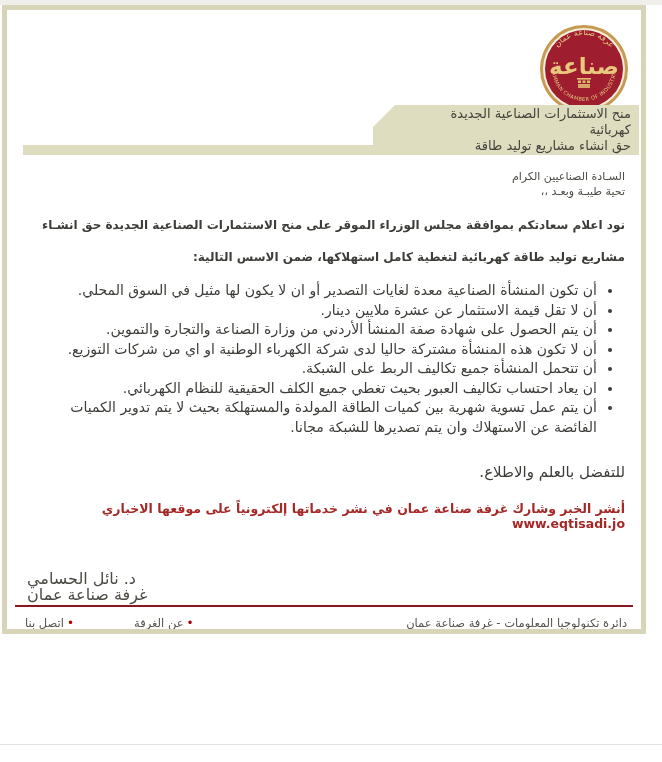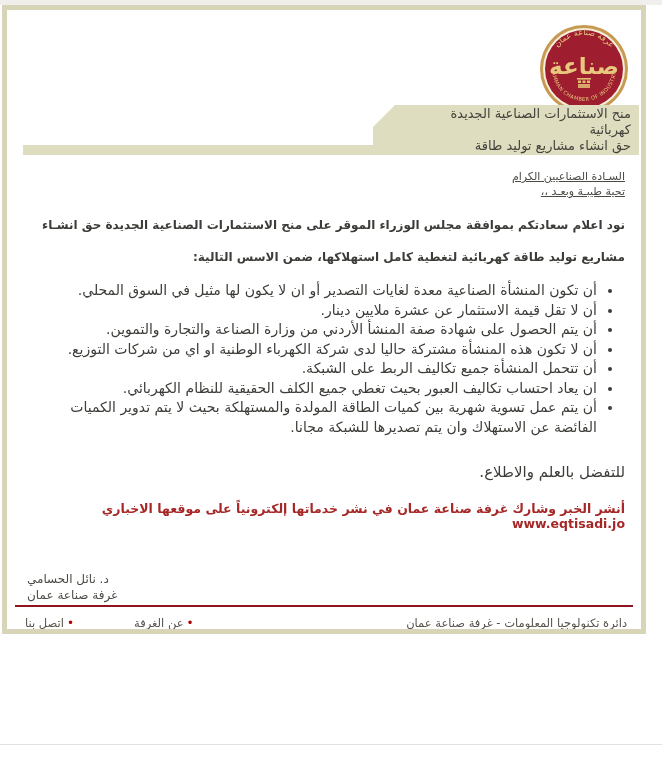--- a/index.html
+++ b/index.html
@@ -28,39 +28,39 @@
     clip-path:polygon(372px 0, 100% 0, 100% 100%, 0 100%, 0 40px, 350px 40px, 350px 22px);
   }
   .title-band .title-text {
     position:absolute; top:1px; right:8px; width:265px;
     direction:rtl; text-align:right;
     font-size:13px; line-height:16px; color:#44433C;
   }
 
   
   .greeting { direction:rtl; text-align:right; margin:14px 16px 0 20px;
-              font-size:11px; line-height:15px; color:#4C4A44;text-decoration:underline; }
+              font-size:11px; line-height:15px; color:#4C4A44; }
 
   .intro { direction:rtl; text-align:right; margin:10px 16px 0 22px;
            font-size:12px; line-height:32px; color:#3D3C38;font-weight:bold; }
 
   ul.bullets { direction:rtl; margin:8px 0 0 22px; padding-right:44px;
                list-style:disc outside; color:#3D3C38; }
   ul.bullets li { font-size:14px; line-height:19.5px; text-align:right; }
 
   .closing { direction:rtl; text-align:right; margin:26px 16px 0 20px;
              font-size:15px; color:#3D3C38; }
 
   .share-line { direction:rtl; text-align:right; margin:20px 16px 0 20px;
                 font-size:12.5px; font-weight:bold; color:#A52826; }
   .share-line a { color:#A52826; text-decoration:none; font-weight:bold; }
 
   
   .signature { direction:rtl; text-align:left; margin:40px 0 0 20px;
-               font-size:12px; line-height:16px; color:#4C4A44; }
+               font-size:16px; line-height:16px; color:#4C4A44; }
 
   .red-rule { margin:2px 8px 0 8px; border-top:2px solid #8E1420; }
 
   .footer-row { direction:rtl; display:flex; align-items:center;
                 margin:9px 14px 0 18px; font-size:11.5px; color:#55524A; }
   .footer-dept { flex:0 0 auto; }
   .footer-spacer { flex:1 1 auto; }
   .footer-link { flex:0 0 auto; margin-right:60px; color:#55524A;
                  cursor:pointer; white-space:nowrap; }
   .footer-link .dot { color:#B30000; font-size:12px; margin-left:3px; }

